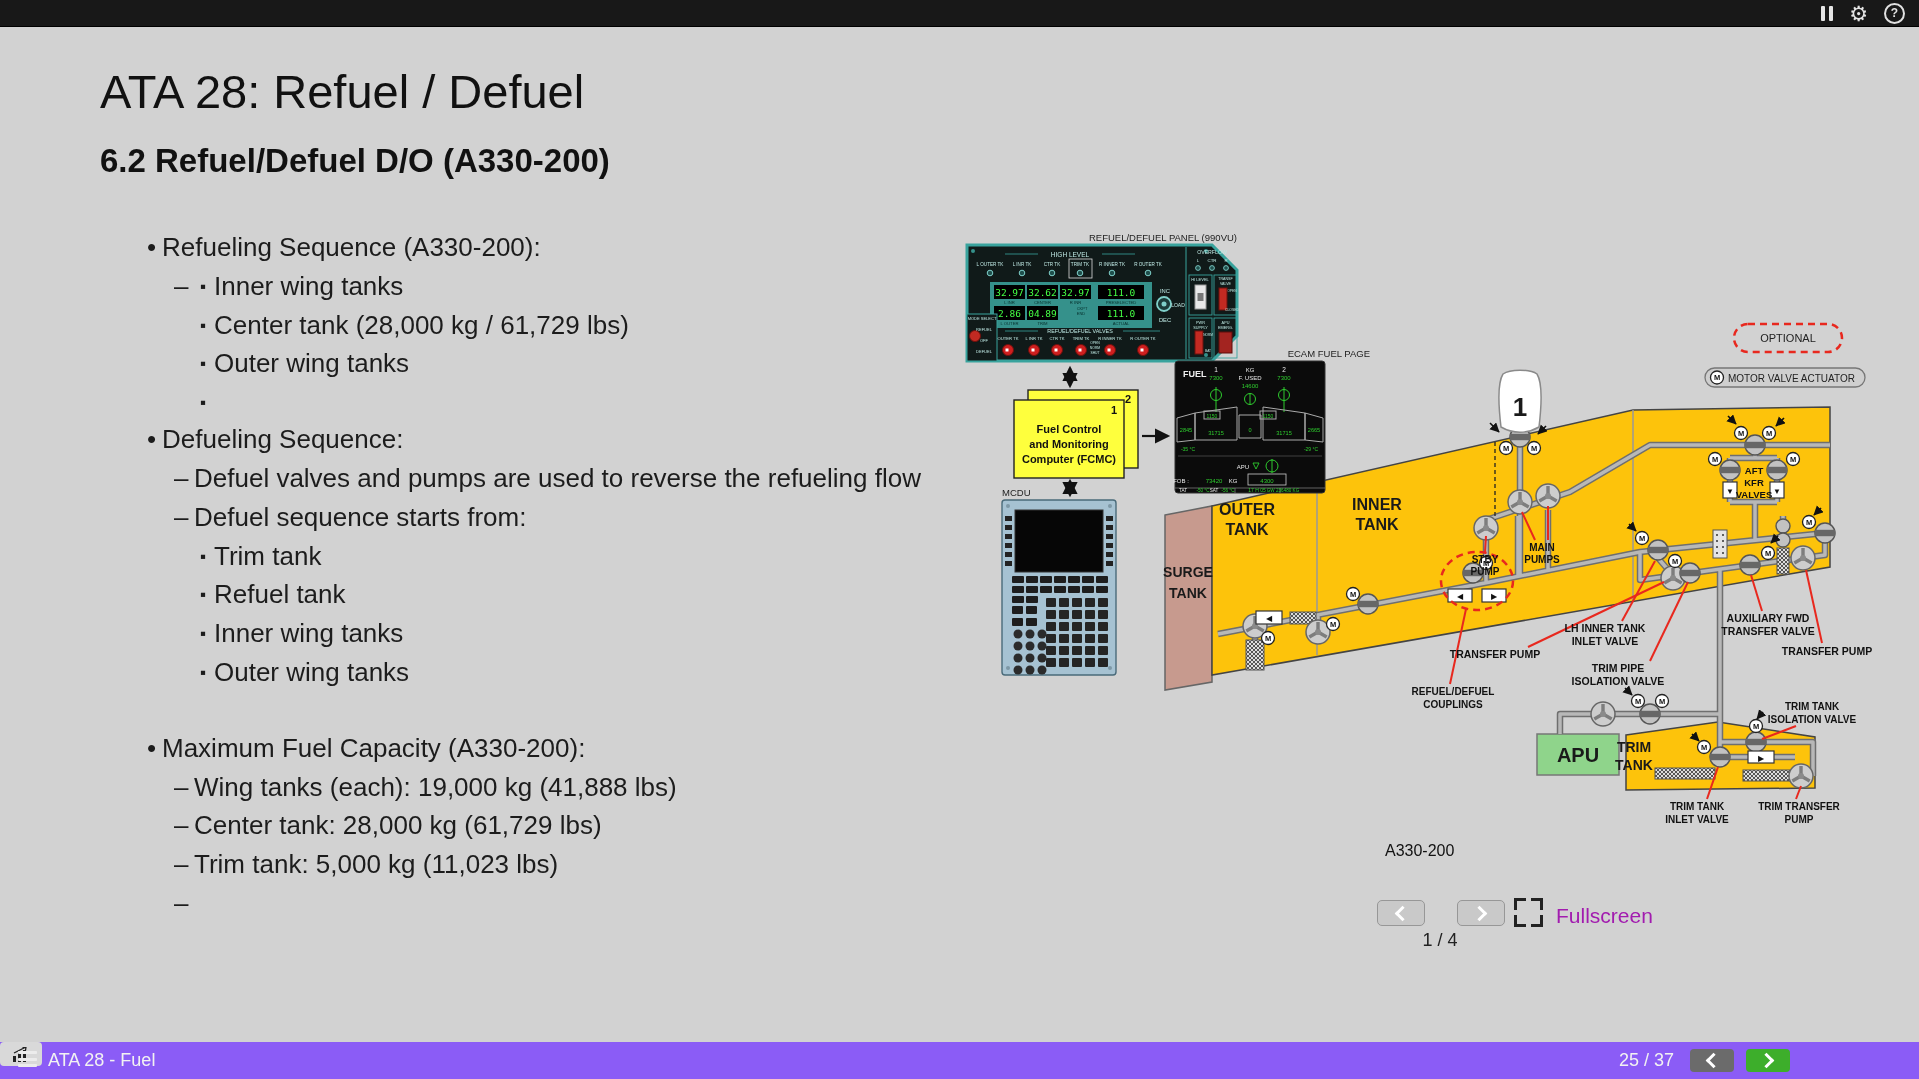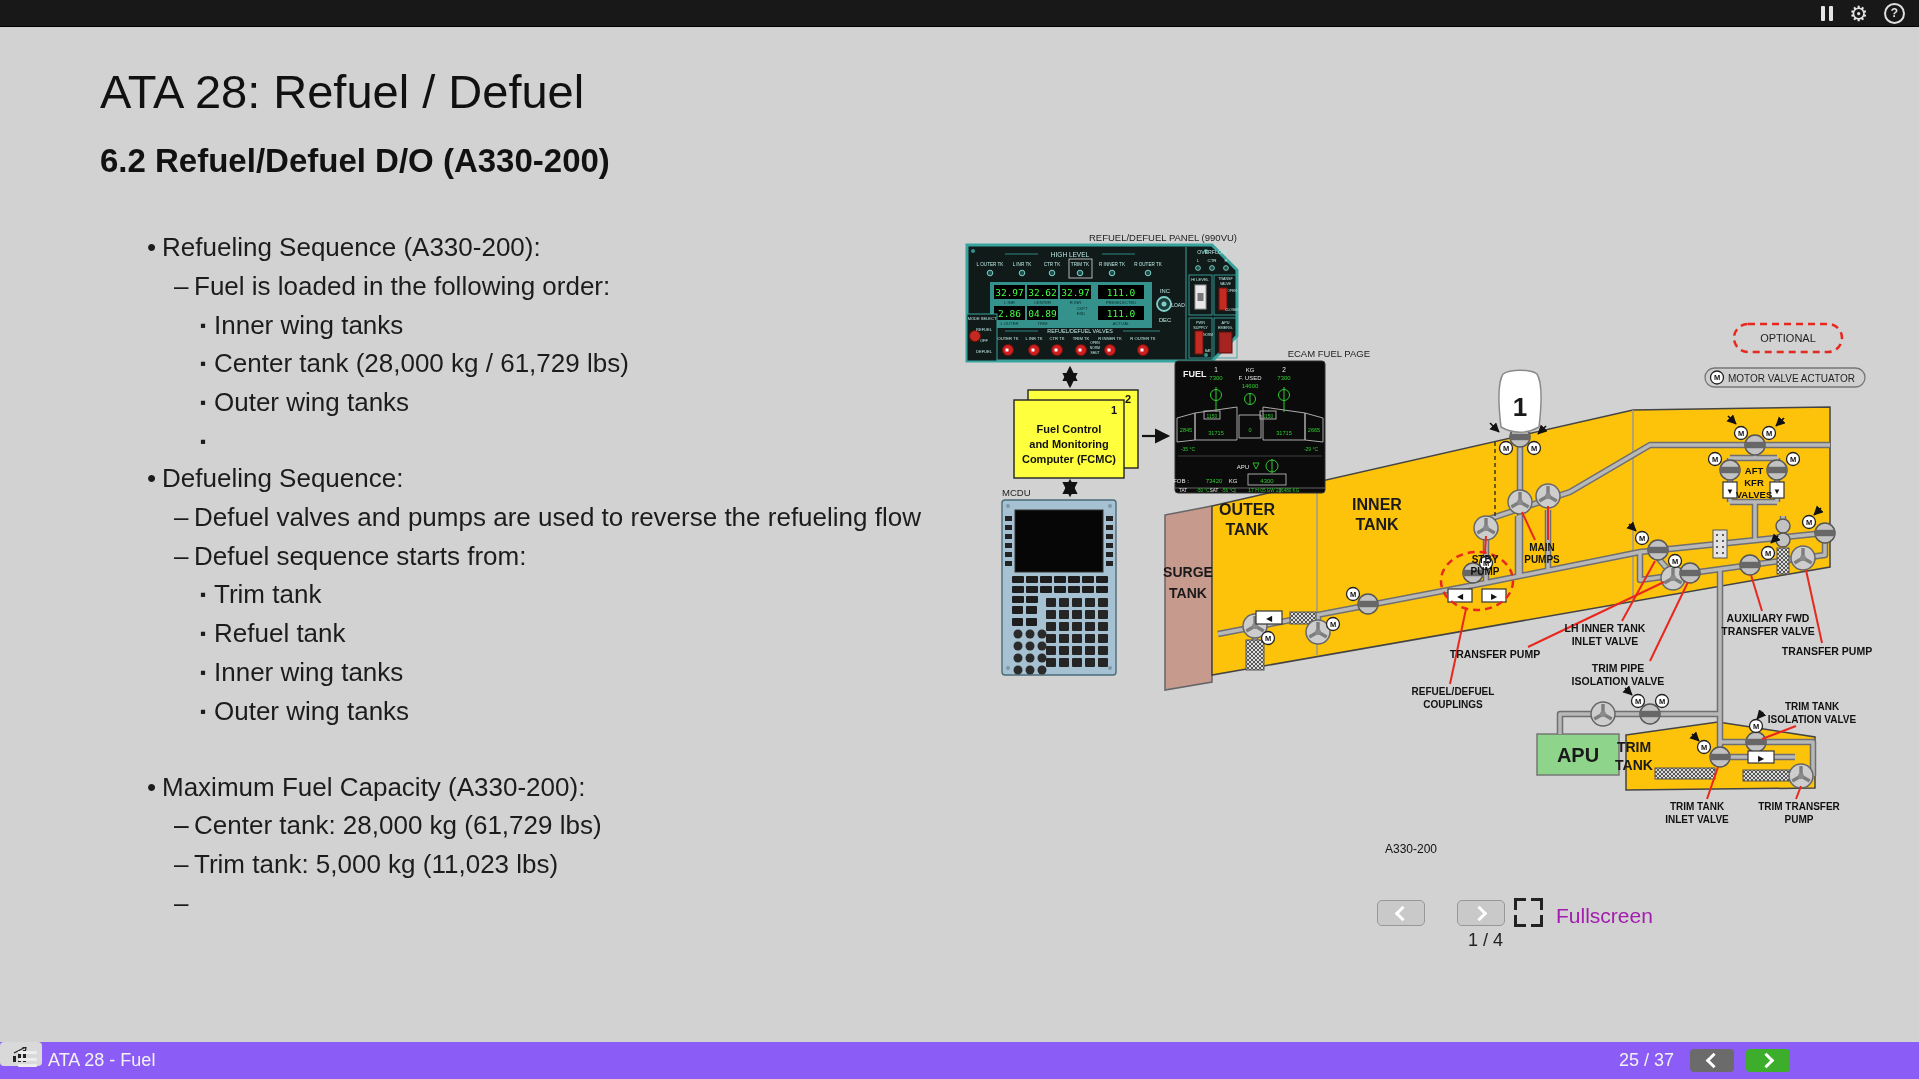--- a/index.html
+++ b/index.html
@@ -15,26 +15,26 @@
   .title{left:100px;top:64px;font-size:47px;color:#111}
   .subtitle{left:100px;top:142px;font-size:33px;font-weight:bold;color:#111}
   .list{left:147px;top:228px;width:780px}
   .li{position:relative;font-size:26px;line-height:38.8px;color:#1c1c1c;white-space:nowrap}
   .li .mk{position:absolute;top:0}
   .l1{padding-left:15px}.l1 .mk{left:0}
   .l2{padding-left:47px}.l2 .mk{left:27px}
   .l3{padding-left:67px}.l3 .mk{left:53px;font-size:17px;line-height:40px}
   .gap{margin-top:37px}
   
-  .caption{left:1385px;top:842px;font-size:12px;color:#111}
+  .caption{left:1385px;top:842px;font-size:16px;color:#111}
   .navbtn{width:46px;height:24px;background:#c9c9c9;border:1px solid #979797;border-radius:5px;display:flex;align-items:center;justify-content:center;cursor:pointer}
   .chev{width:8px;height:8px;border-right:3px solid #fff;border-top:3px solid #fff;display:block}
   .chev.left{transform:rotate(-135deg);margin-left:3px}
   .chev.right{transform:rotate(45deg);margin-right:3px}
-  .pageind{left:1377px;top:930px;width:126px;text-align:right;font-size:18px;color:#222}
+  .pageind{left:1377px;top:930px;width:126px;text-align:center;font-size:18px;color:#222}
   .fsicon{left:1514px;top:898px;width:29px;height:29px;cursor:pointer}
   .fsicon span{position:absolute;width:9px;height:9px}
   .fsicon .tl{left:0;top:0;border-left:3px solid #222;border-top:3px solid #222}
   .fsicon .tr{right:0;top:0;border-right:3px solid #222;border-top:3px solid #222}
   .fsicon .bl{left:0;bottom:0;border-left:3px solid #222;border-bottom:3px solid #222}
   .fsicon .br{right:0;bottom:0;border-right:3px solid #222;border-bottom:3px solid #222}
   .fslabel{left:1556px;top:904px;font-size:21px;color:#a21caf}
   
   .bottombar{position:absolute;bottom:0;left:0;width:100%;height:37px;background:#8b5cf6}
   .burger{position:absolute;left:18px;top:9px;width:19px;height:19px;cursor:pointer}
@@ -71,34 +71,34 @@
     </div>
   <div class="gear">⚙</div>
   <div class="help">?</div>
 </div>
 
 <div class="abs title">ATA 28: Refuel / Defuel</div>
 <div class="abs subtitle">6.2 Refuel/Defuel D/O (A330-200)</div>
 
 <div class="abs list">
   <div class="li l1"><span class="mk">•</span><span>Refueling Sequence (A330-200):</span></div>
-  <div class="li l2"><span class="mk">–</span><span>Fuel is loaded in the following order:</span></div>
+  <div class="li l2"><span class="mk">–</span></div>
   <div class="li l3"><span class="mk">▪</span><span>Inner wing tanks</span></div>
   <div class="li l3"><span class="mk">▪</span><span>Center tank (28,000 kg / 61,729 lbs)</span></div>
   <div class="li l3"><span class="mk">▪</span><span>Outer wing tanks</span></div>
   <div class="li l3"><span class="mk">▪</span></div>
   <div class="li l1 gap"><span class="mk">•</span><span>Defueling Sequence:</span></div>
   <div class="li l2"><span class="mk">–</span><span>Defuel valves and pumps are used to reverse the refueling flow</span></div>
   <div class="li l2"><span class="mk">–</span><span>Defuel sequence starts from:</span></div>
   <div class="li l3"><span class="mk">▪</span><span>Trim tank</span></div>
   <div class="li l3"><span class="mk">▪</span><span>Refuel tank</span></div>
   <div class="li l3"><span class="mk">▪</span><span>Inner wing tanks</span></div>
   <div class="li l3"><span class="mk">▪</span><span>Outer wing tanks</span></div>
   <div class="li l1 gap"><span class="mk">•</span><span>Maximum Fuel Capacity (A330-200):</span></div>
-  <div class="li l2"><span class="mk">–</span></div>
+  <div class="li l2"><span class="mk">–</span><span>Wing tanks (each): 19,000 kg (41,888 lbs)</span></div>
   <div class="li l2"><span class="mk">–</span><span>Center tank: 28,000 kg (61,729 lbs)</span></div>
   <div class="li l2"><span class="mk">–</span><span>Trim tank: 5,000 kg (11,023 lbs)</span></div>
   <div class="li l2"><span class="mk">–</span></div>
 </div>
 
 <svg class="abs" style="left:950px;top:230px" width="970" height="630" viewBox="0 0 970 630">
   <defs>
     <marker id="ab" markerWidth="8" markerHeight="8" refX="6" refY="3.5" orient="auto-start-reverse">
       <path d="M0,0 L7,3.5 L0,7 Z" fill="#111"></path>
     </marker>

